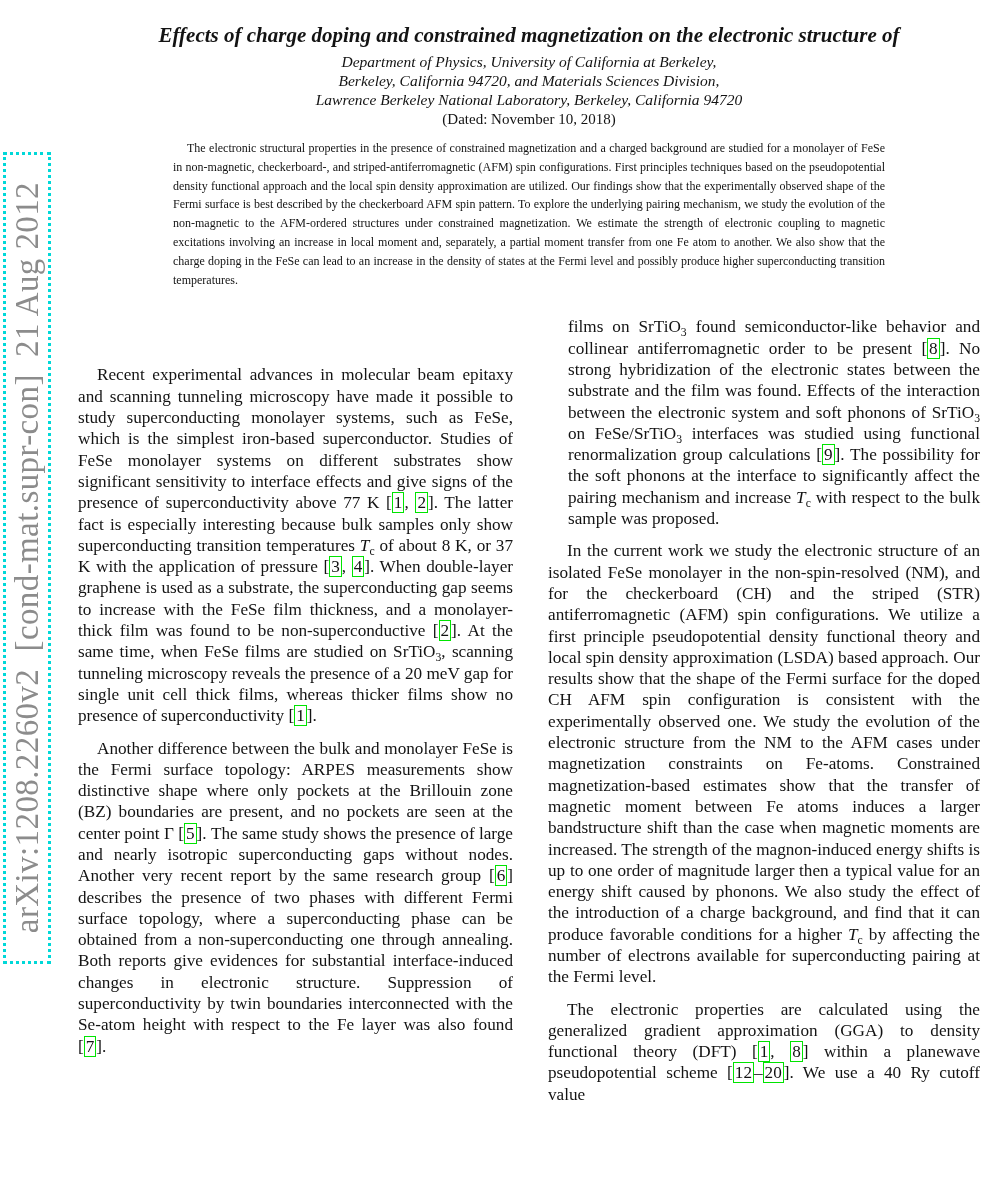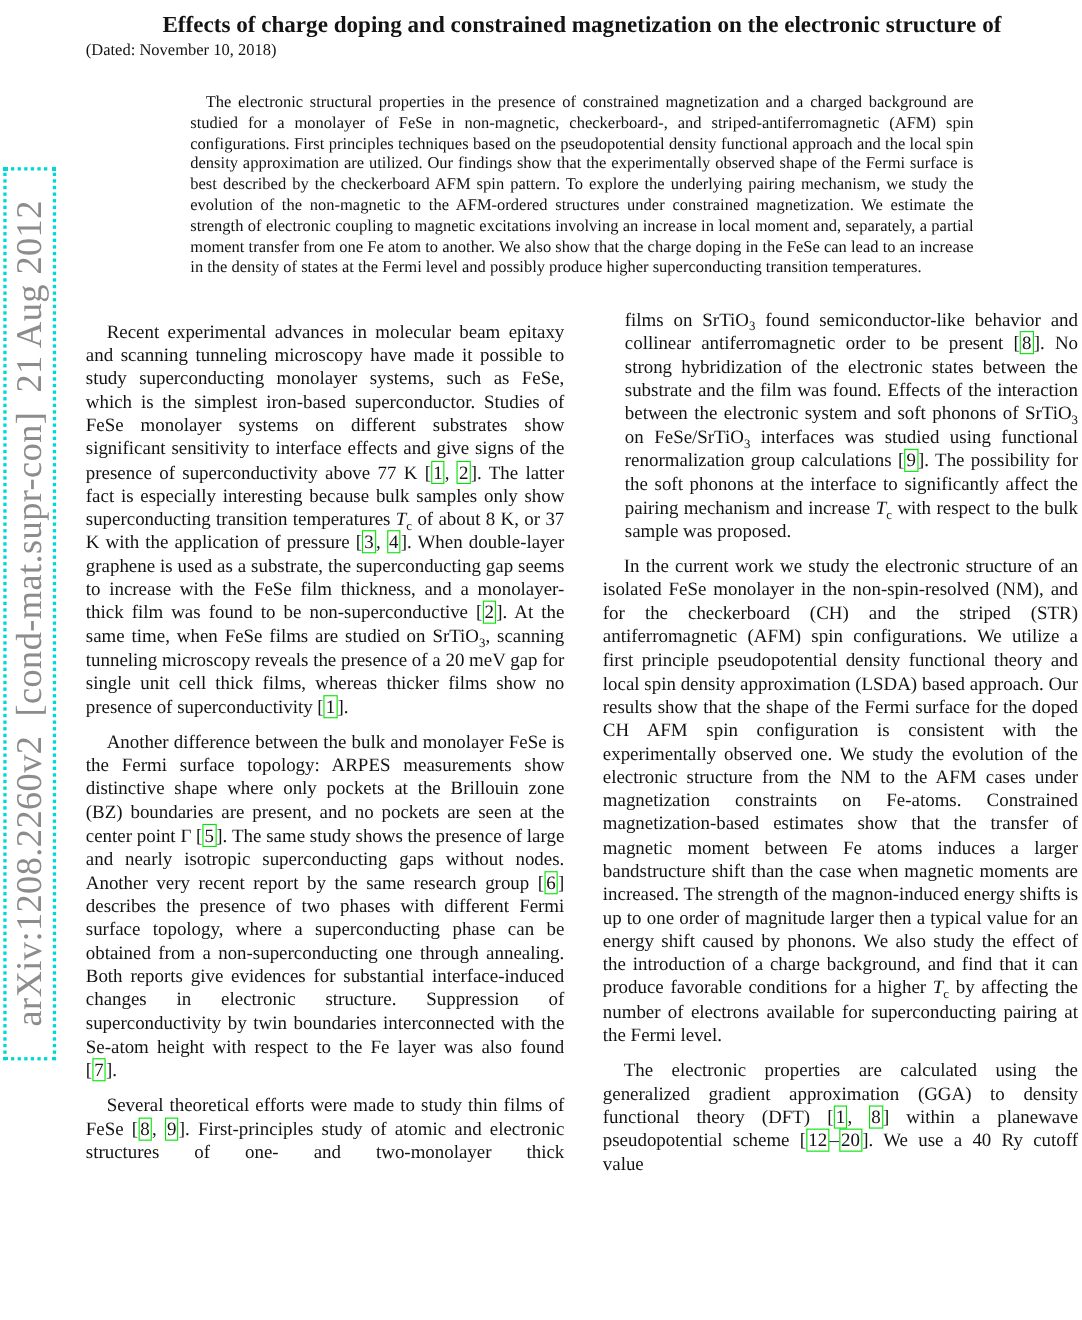--- a/index.html
+++ b/index.html
@@ -8,26 +8,26 @@
   .page { position:relative; width:984px; height:1200px; background:#fff; }
 
   
   .stamp { position:absolute; left:3px; top:152px; width:48px; height:812px;
            border:3px dotted #00d8d8; display:flex; align-items:center; justify-content:center; }
   .stamp-text { writing-mode:vertical-rl; transform:rotate(180deg); white-space:nowrap;
                 font-size:33px; color:#8c8c8c; letter-spacing:0.4px; }
 
   .content { position:absolute; left:78px; top:0; width:902px; }
 
-  .title { text-align:center; font-weight:bold; font-size:21px; line-height:28px; padding-top:8px; }
+  .title { text-align:center; font-weight:bold; font-size:21px; line-height:28px; padding-top:21px;font-style:italic; }
   .authors { text-align:center; font-size:17px; line-height:20px; margin-top:14px; }
   .affil { text-align:center; font-style:italic; font-size:15.5px; line-height:19px; margin-top:3px; }
-  .dated { font-size:15px; line-height:18px; margin-top:1px; }
+  .dated { text-align:center; font-size:15px; line-height:18px; margin-top:1px; }
 
-  .abstract { width:712px; margin:29px auto 0; text-align:justify; font-size:15px; line-height:18.8px; }
+  .abstract { width:712px; margin:11px auto 0; text-align:justify; font-size:12px; line-height:18.8px; }
   .abstract p { text-indent:14px; }
 
   .cols { display:flex; gap:35px; margin-top:27px;align-items:center; }
   .col { width:435px; text-align:justify; font-size:17.2px; line-height:21.3px; }
   .col.right { width:432px; }
   p.para { text-indent:19px; margin-bottom:11px; }
   p.para.cont { text-indent:0;margin-left:20px; }
   p.para.cut { text-align-last:justify; }
 
   .cite { color:#131313; border:1.5px solid #00e400; padding:0 1px; }
@@ -43,32 +43,36 @@
     <span class="stamp-text">arXiv:1208.2260v2&nbsp; [cond-mat.supr-con]&nbsp; 21 Aug 2012</span>
   </div>
 
   <div class="content">
 
     <h1 class="title">
       <div>Effects of charge doping and constrained magnetization on the electronic structure of</div>
     </h1>
 
 
+    <div class="affil">
+      <div>Department of Physics, University of California at Berkeley,</div>
+      <div>Berkeley, California 94720, and Materials Sciences Division,</div>
+      <div>Lawrence Berkeley National Laboratory, Berkeley, California 94720</div>
+    </div>
 
     <div class="dated">(Dated: November 10, 2018)</div>
 
     <section class="abstract">
       <p>The electronic structural properties in the presence of constrained magnetization and a charged background are studied for a monolayer of FeSe in non-magnetic, checkerboard-, and striped-antiferromagnetic (AFM) spin configurations. First principles techniques based on the pseudopotential density functional approach and the local spin density approximation are utilized. Our findings show that the experimentally observed shape of the Fermi surface is best described by the checkerboard AFM spin pattern. To explore the underlying pairing mechanism, we study the evolution of the non-magnetic to the AFM-ordered structures under constrained magnetization. We estimate the strength of electronic coupling to magnetic excitations involving an increase in local moment and, separately, a partial moment transfer from one Fe atom to another. We also show that the charge doping in the FeSe can lead to an increase in the density of states at the Fermi level and possibly produce higher superconducting transition temperatures.</p>
     </section>
 
     <main class="cols">
       <div class="col left">
         <p class="para">Recent experimental advances in molecular beam epitaxy and scanning tunneling microscopy have made it possible to study superconducting monolayer systems, such as FeSe, which is the simplest iron-based superconductor. Studies of FeSe monolayer systems on different substrates show significant sensitivity to interface effects and give signs of the presence of superconductivity above 77 K [<span class="cite">1</span>, <span class="cite">2</span>]. The latter fact is especially interesting because bulk samples only show superconducting transition temperatures <span class="mvar">T</span><sub>c</sub> of about 8 K, or 37 K with the application of pressure [<span class="cite">3</span>, <span class="cite">4</span>]. When double-layer graphene is used as a substrate, the superconducting gap seems to increase with the FeSe film thickness, and a monolayer-thick film was found to be non-superconductive [<span class="cite">2</span>]. At the same time, when FeSe films are studied on SrTiO<sub>3</sub>, scanning tunneling microscopy reveals the presence of a 20 meV gap for single unit cell thick films, whereas thicker films show no presence of superconductivity [<span class="cite">1</span>].</p>
         <p class="para">Another difference between the bulk and monolayer FeSe is the Fermi surface topology: ARPES measurements show distinctive shape where only pockets at the Brillouin zone (BZ) boundaries are present, and no pockets are seen at the center point Γ [<span class="cite">5</span>]. The same study shows the presence of large and nearly isotropic superconducting gaps without nodes. Another very recent report by the same research group [<span class="cite">6</span>] describes the presence of two phases with different Fermi surface topology, where a superconducting phase can be obtained from a non-superconducting one through annealing. Both reports give evidences for substantial interface-induced changes in electronic structure. Suppression of superconductivity by twin boundaries interconnected with the Se-atom height with respect to the Fe layer was also found [<span class="cite">7</span>].</p>
-        <p class="para cut">Several theoretical efforts were made to study thin films of FeSe [<span class="cite">8</span>, <span class="cite">9</span>]. First-principles study of atomic and electronic structures of one- and two-monolayer thick</p>
       </div>
       <div class="col right">
         <p class="para cont">films on SrTiO<sub>3</sub> found semiconductor-like behavior and collinear antiferromagnetic order to be present [<span class="cite">8</span>]. No strong hybridization of the electronic states between the substrate and the film was found. Effects of the interaction between the electronic system and soft phonons of SrTiO<sub>3</sub> on FeSe/SrTiO<sub>3</sub> interfaces was studied using functional renormalization group calculations [<span class="cite">9</span>]. The possibility for the soft phonons at the interface to significantly affect the pairing mechanism and increase <span class="mvar">T</span><sub>c</sub> with respect to the bulk sample was proposed.</p>
         <p class="para">In the current work we study the electronic structure of an isolated FeSe monolayer in the non-spin-resolved (NM), and for the checkerboard (CH) and the striped (STR) antiferromagnetic (AFM) spin configurations. We utilize a first principle pseudopotential density functional theory and local spin density approximation (LSDA) based approach. Our results show that the shape of the Fermi surface for the doped CH AFM spin configuration is consistent with the experimentally observed one. We study the evolution of the electronic structure from the NM to the AFM cases under magnetization constraints on Fe-atoms. Constrained magnetization-based estimates show that the transfer of magnetic moment between Fe atoms induces a larger bandstructure shift than the case when magnetic moments are increased. The strength of the magnon-induced energy shifts is up to one order of magnitude larger then a typical value for an energy shift caused by phonons. We also study the effect of the introduction of a charge background, and find that it can produce favorable conditions for a higher <span class="mvar">T</span><sub>c</sub> by affecting the number of electrons available for superconducting pairing at the Fermi level.</p>
         <p class="para cut">The electronic properties are calculated using the generalized gradient approximation (GGA) to density functional theory (DFT) [<span class="cite">1</span>, <span class="cite">8</span>] within a planewave pseudopotential scheme [<span class="cite">12</span>–<span class="cite">20</span>]. We use a 40 Ry cutoff value</p>
       </div>
     </main>
 
   </div>
 </div>

